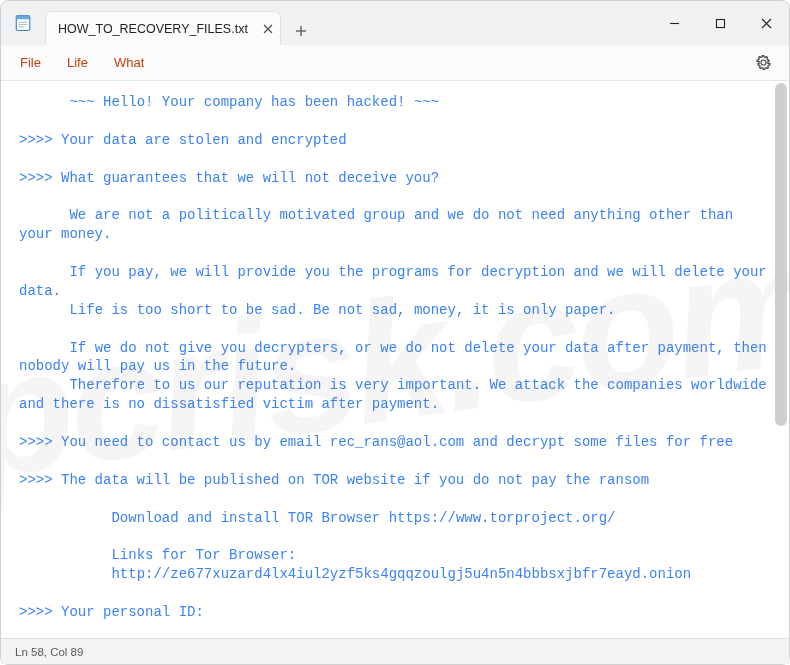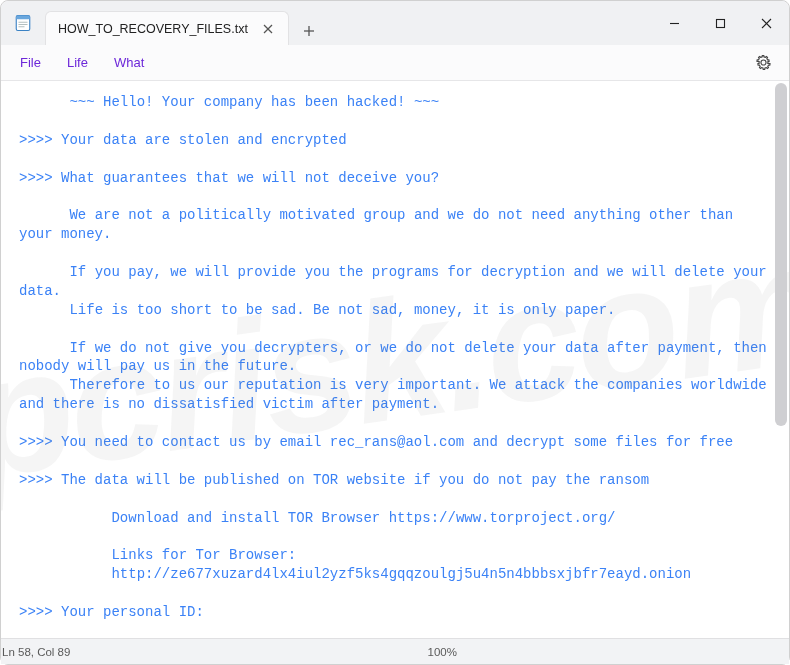--- a/index.html
+++ b/index.html
@@ -11,40 +11,40 @@
   .titlebar {
     height: 44px; display: flex; align-items: stretch; background: #f0f1f3;
     border-top-left-radius: 8px; border-top-right-radius: 8px;
   }
   .app-icon {
     width: 44px; display: flex; align-items: center; justify-content: center;
   }
   .app-icon svg { width: 18px; height: 18px; }
   .tab {
     height: 34px; align-self: flex-end; background: #fbfbfc; border-top-left-radius: 6px;
-    border-top-right-radius: 6px; display: flex; align-items: center; padding: 0 10px 0 12px;
+    border-top-right-radius: 6px; display: flex; align-items: center; padding: 0 2px 0 12px;
     font-size: 12.5px; color: #222; gap: 10px; min-width: 220px; border: 1px solid #e2e2e4; border-bottom: none;
   }
   .tab-close {
     width: 20px; height: 20px; display:flex; align-items:center; justify-content:center;
     font-size: 13px; color:#444; border-radius:3px;
   }
   .newtab {
     width: 40px; display:flex; align-items:flex-end; justify-content:center; padding-bottom: 8px;
     color:#555; font-size:16px;
   }
   .spacer { flex: 1; }
   .win-controls { display:flex; align-items:stretch; }
   .win-btn {
     width: 46px; display:flex; align-items:center; justify-content:center; color:#222;
   }
   .win-btn svg { width: 11px; height: 11px; }
   .menubar {
     height: 36px; background: #fbfbfc; display:flex; align-items:center; padding: 0 6px;
-    border-bottom: 1px solid #e6e6e8; font-size: 13px; color:#6d28d9;
+    border-bottom: 1px solid #e6e6e8; font-size: 13px; color:#c2410c;
   }
   .menu-item { padding: 6px 13px; border-radius:4px; }
   .gear { margin-left:auto; margin-right:6px; width:28px; height:28px; display:flex;align-items:center;justify-content:center; }
   .content {
     flex:1; background:#ffffff; overflow:auto; padding: 12px 4px 12px 4px; position:relative;
   }
   .text {
     font-family: Consolas, "Courier New", monospace; font-size: 14px; line-height: 1.35;
     white-space: pre-wrap; color:#3b82f6; padding: 0 14px;
   }
@@ -54,21 +54,21 @@
   }
   .watermark span {
     font-family: Arial, sans-serif; font-style: italic; font-weight: 700;
     font-size: 170px; color: rgba(120,120,120,0.07); transform: rotate(-8deg);
     letter-spacing: -4px; white-space:nowrap;
   }
   .statusbar {
     height: 26px; background:#f2f3f5; border-top:1px solid #e0e0e2; display:flex;
     align-items:center; font-size:11.5px; color:#5a5a5a;
   }
-  .status-cell { padding: 0 1px; border-right:1px solid #e3e3e5; height:100%; display:flex;align-items:center; }
+  .status-cell { padding: 0 14px; border-right:1px solid #e3e3e5; height:100%; display:flex;align-items:center; }
   .status-cell.first { border-right:none; flex:0 0 54%; }
   .status-cell:last-child { border-right:none; }
   .scrollbar-v {
     position:absolute; right:2px; top:2px; bottom:2px; width:14px;
   }
   .thumb {
     position:absolute; right:0; top:0; width:12px; height:62%; background:#cfcfd2;
     border-radius:6px;
   }
 </style>
@@ -162,16 +162,15 @@
            http://ze677xuzard4lx4iul2yzf5ks4gqqzoulgj5u4n5n4bbbsxjbfr7eayd.onion
 
 &gt;&gt;&gt;&gt; Your personal ID:</pre>
     <div class="scrollbar-v">
       <div class="thumb"></div>
     </div>
   </div>
 
   <div class="statusbar">
     <div class="status-cell first">Ln 58, Col 89</div>
-    <div class="status-cell" style="flex:0 0 12%">100%</div>
   </div>
 
 </div>
 
 </body></html>

